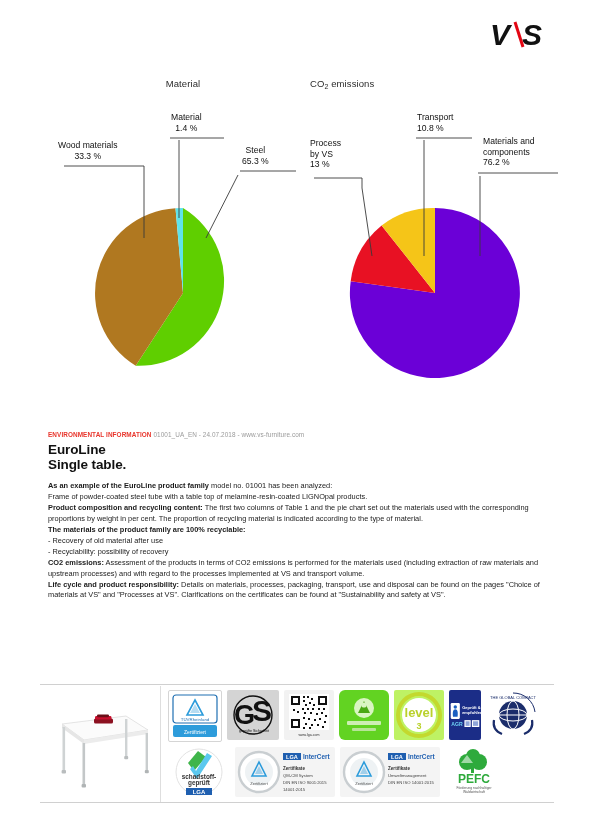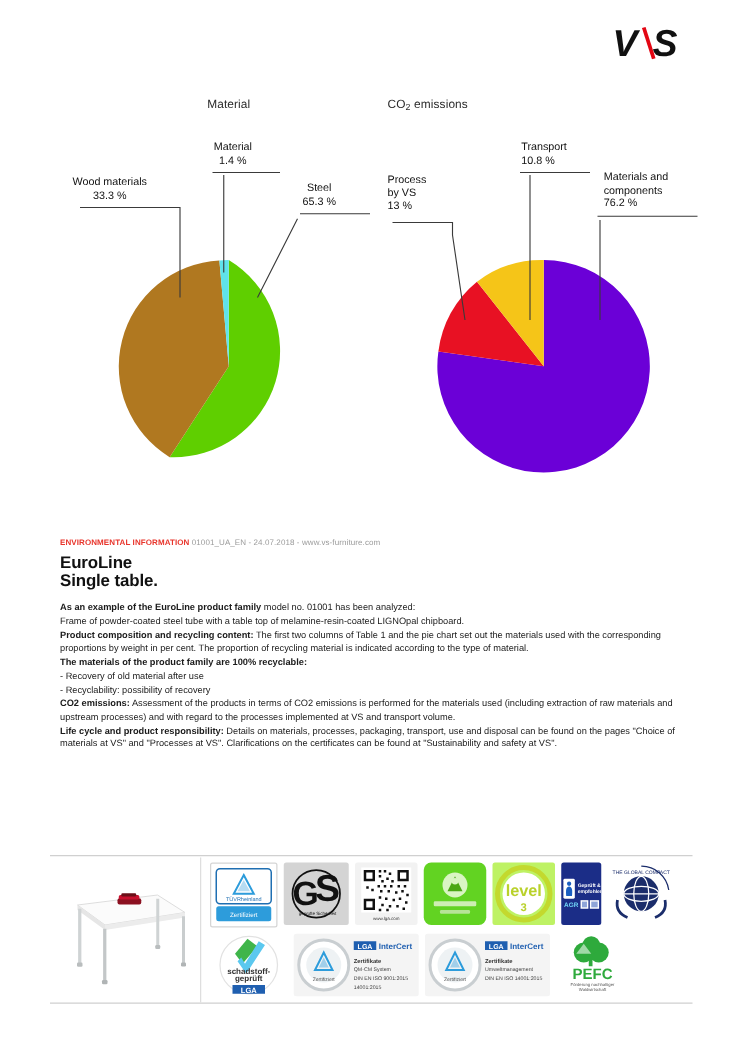--- a/index.html
+++ b/index.html
@@ -261,21 +261,21 @@
       <span class="k-strong">ENVIRONMENTAL INFORMATION</span><span class="k-rest"> 01001_UA_EN - 24.07.2018 - www.vs-furniture.com</span>
     </div>
 
     <div class="doc-title">
       <div>EuroLine</div>
       <div>Single table.</div>
     </div>
 
     <p class="para"><b>As an example of the EuroLine product family</b><span> model no. 01001 has been analyzed:</span></p>
 
-    <p class="para"><span>Frame of powder-coated steel tube with a table top of melamine-resin-coated LIGNOpal chipboard.</span></p>
+    <p class="para"><span>Frame of powder-coated steel tube with a table top of melamine-resin-coated LIGNOpal products.</span></p>
 
     <p class="para"><b>Product composition and recycling content:</b><span> The first two columns of Table 1 and the pie chart set out the materials used with the corresponding proportions by weight in per cent. The proportion of recycling material is indicated according to the type of material.</span></p>
 
     <p class="para"><b>The materials of the product family are 100% recyclable:</b></p>
 
     <p class="para"><span>- Recovery of old material after use</span></p>
 
     <p class="para"><span>- Recyclability: possibility of recovery</span></p>
 
     <p class="para"><b>CO2 emissions:</b><span> Assessment of the products in terms of CO2 emissions is performed for the materials used (including extraction of raw materials and upstream processes) and with regard to the processes implemented at VS and transport volume.</span></p>

